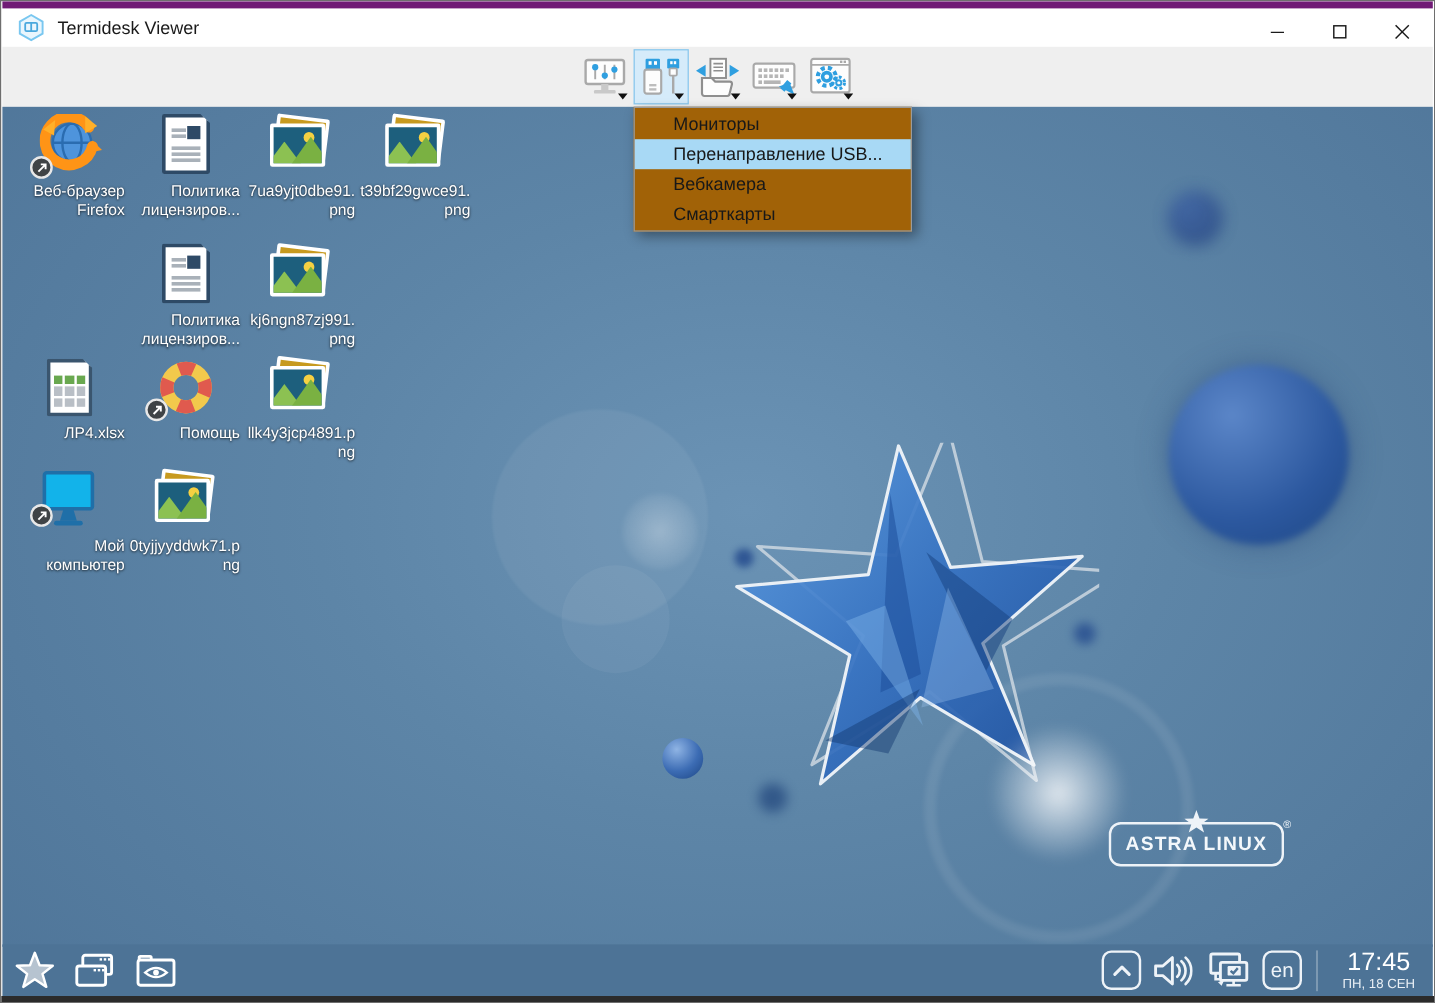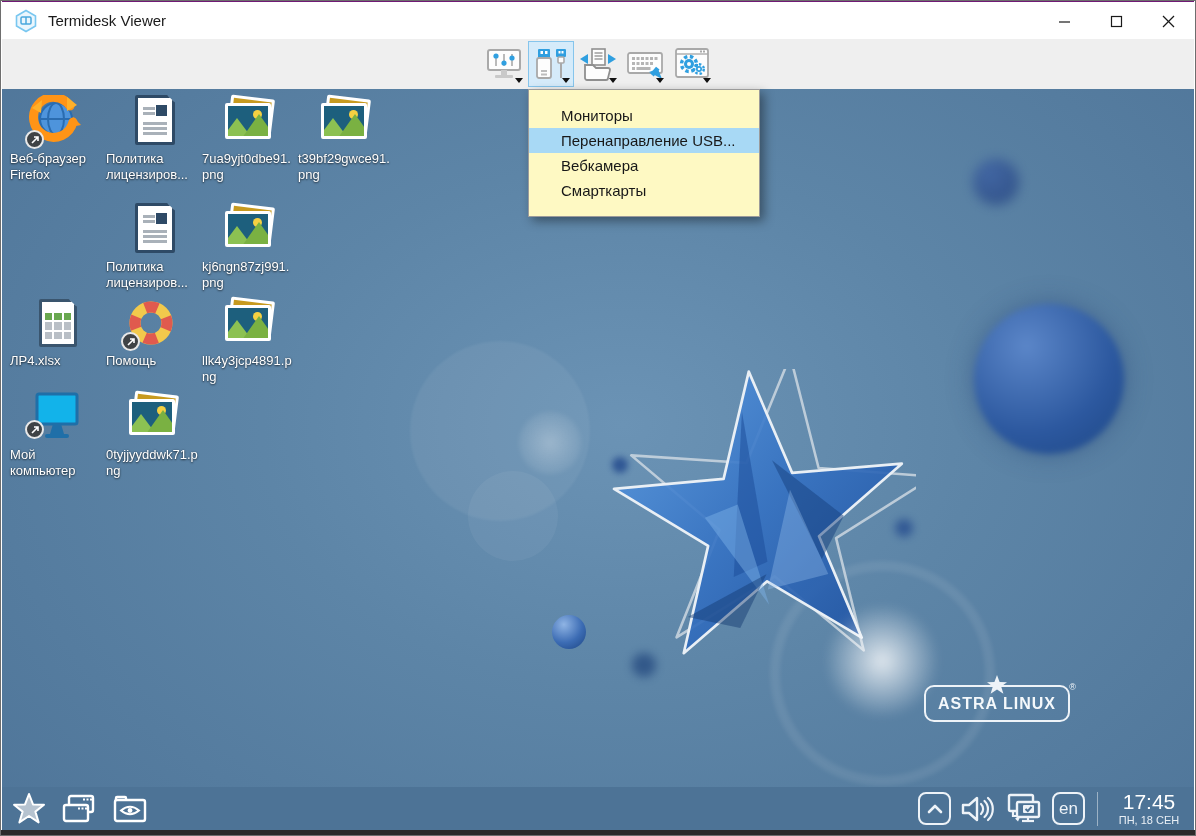--- a/index.html
+++ b/index.html
@@ -1,38 +1,38 @@
 <!DOCTYPE html>
 <html><head>
 <meta charset="utf-8">
 <style>
   * { margin:0; padding:0; box-sizing:border-box; }
   html,body { width:1196px; height:836px; font-family:"Liberation Sans", sans-serif; }
   .window { position:relative; width:1196px; height:836px; border:1px solid #6e6e6e; background:#fff; overflow:hidden; }
 
   
-  .titlebar { position:absolute; left:1px; top:0; right:1px; height:38px; background:#ffffff; display:flex; align-items:center; border-top:1px solid #701a75; }
+  .titlebar { position:absolute; left:1px; top:0; right:1px; height:38px; background:#ffffff; display:flex; align-items:center; border-top:6px solid #701a75; }
   .titlebar .app-icon { margin:0 10px 0 12px; width:24px; height:24px; }
   .titlebar .title { font-size:15px; color:#1a1a1a; }
   .win-controls { position:absolute; right:0; top:0; height:38px; display:flex; }
   .win-btn { width:52px; height:38px; display:flex; align-items:center; justify-content:center; cursor:default; }
 
   
   .toolbar { position:absolute; left:1px; right:1px; top:38px; height:50px; background:#efefef; }
   .tb-btn { position:absolute; top:2px; width:46px; height:46px; display:flex; align-items:center; justify-content:center; border:1px solid transparent; }
   .tb-btn.selected { background:#d5ebfa; border:1px solid #86c5ec; }
   .tb-caret { position:absolute; right:3px; bottom:3px; width:0; height:0; border-left:4px solid transparent; border-right:4px solid transparent; border-top:5px solid #111; }
 
   
   .desktop { position:absolute; left:1px; right:1px; top:88px; height:700px; overflow:hidden;
     background:radial-gradient(ellipse 900px 650px at 52% 48%, #6b93b5 0%, #5d85a7 40%, #4d7397 100%); }
   .deco { position:absolute; border-radius:50%; }
 
   
-  .dicon { position:absolute; width:94px; text-align:left; cursor:default; }
+  .dicon { position:absolute; width:94px; text-align:right; cursor:default; }
   .dicon .art { position:relative; width:56px; height:52px; margin:0 auto; }
   .dicon .lbl { margin-top:4px; font-size:13px; line-height:1.22; color:#ffffff; text-shadow:0 1px 2px rgba(0,0,0,.6), 0 0 2px rgba(0,0,0,.35); overflow-wrap:anywhere; }
   .badge { position:absolute; left:-4px; bottom:-2px; width:19px; height:19px; border-radius:50%; background:#3f4346; border:2px solid #e8e8e8; display:flex; align-items:center; justify-content:center; }
 
   .trash-body { position:absolute; left:12px; top:10px; width:32px; height:38px; background:#2e4a66; clip-path:polygon(0 0,100% 0,86% 100%,14% 100%); }
   .trash-lid { position:absolute; left:8px; top:4px; width:40px; height:7px; background:#76ad40; border-radius:3px; }
   .trash-dot { position:absolute; left:20px; top:18px; width:4px; height:4px; border-radius:50%; background:#fff;
     box-shadow:8px 0 #fff,16px 0 #fff,0 8px #fff,8px 8px #fff,16px 8px #fff,8px 16px #fff; }
 
   .imgfile { position:absolute; left:4px; top:4px; width:50px; height:40px; }
@@ -44,21 +44,21 @@
 
   .xlsx-page { position:absolute; left:10px; top:2px; width:38px; height:48px; background:#fff; border:3px solid #3a556e; border-radius:2px; clip-path:polygon(0 0,78% 0,100% 16%,100% 100%,0 100%); }
   .xlsx-grid { position:absolute; left:16px; top:16px; width:26px; height:26px; display:grid; grid-template-columns:repeat(3,1fr); grid-template-rows:repeat(3,1fr); gap:2px; }
   .xlsx-grid i { background:#b9bfc6; } .xlsx-grid i.g { background:#69a84f; }
 
   .docfile { position:absolute; left:10px; top:0; width:40px; height:50px; background:#fff; border:3px solid #2e4a66; border-radius:2px; clip-path:polygon(0 0,80% 0,100% 15%,100% 100%,0 100%); }
   .docfile .sq { position:absolute; right:5px; top:7px; width:11px; height:11px; background:#2e4a66; }
   .docfile .l { position:absolute; left:5px; height:3px; background:#a9b1b9; }
 
   
-  .menu { position:absolute; left:527px; top:88px; width:232px; background:#fef9c3; border:1px solid #9b9b9b; box-shadow:4px 4px 10px rgba(0,0,0,.4); z-index:30; padding:13px 0; }
+  .menu { position:absolute; left:527px; top:88px; width:232px; background:#a16207; border:1px solid #9b9b9b; box-shadow:4px 4px 10px rgba(0,0,0,.4); z-index:30; padding:1px 0; }
   .menu-item { height:25px; line-height:25px; padding-left:32px; font-size:15px; color:#181818; white-space:nowrap; }
   .menu-item.highlighted { background:#a8d9f5; }
 
   
   .astra { position:absolute; left:920px; top:586px; width:150px; height:50px; }
   .astra .box { position:absolute; left:2px; top:10px; width:146px; height:37px; border:2px solid #eef3f8; border-radius:10px; display:flex; align-items:center; justify-content:center; }
   .astra .brand { font-size:16px; font-weight:bold; letter-spacing:1px; color:#f4f8fb; }
   .astra .reg { position:absolute; right:-4px; top:7px; font-size:9px; color:#f4f8fb; }
 
   

